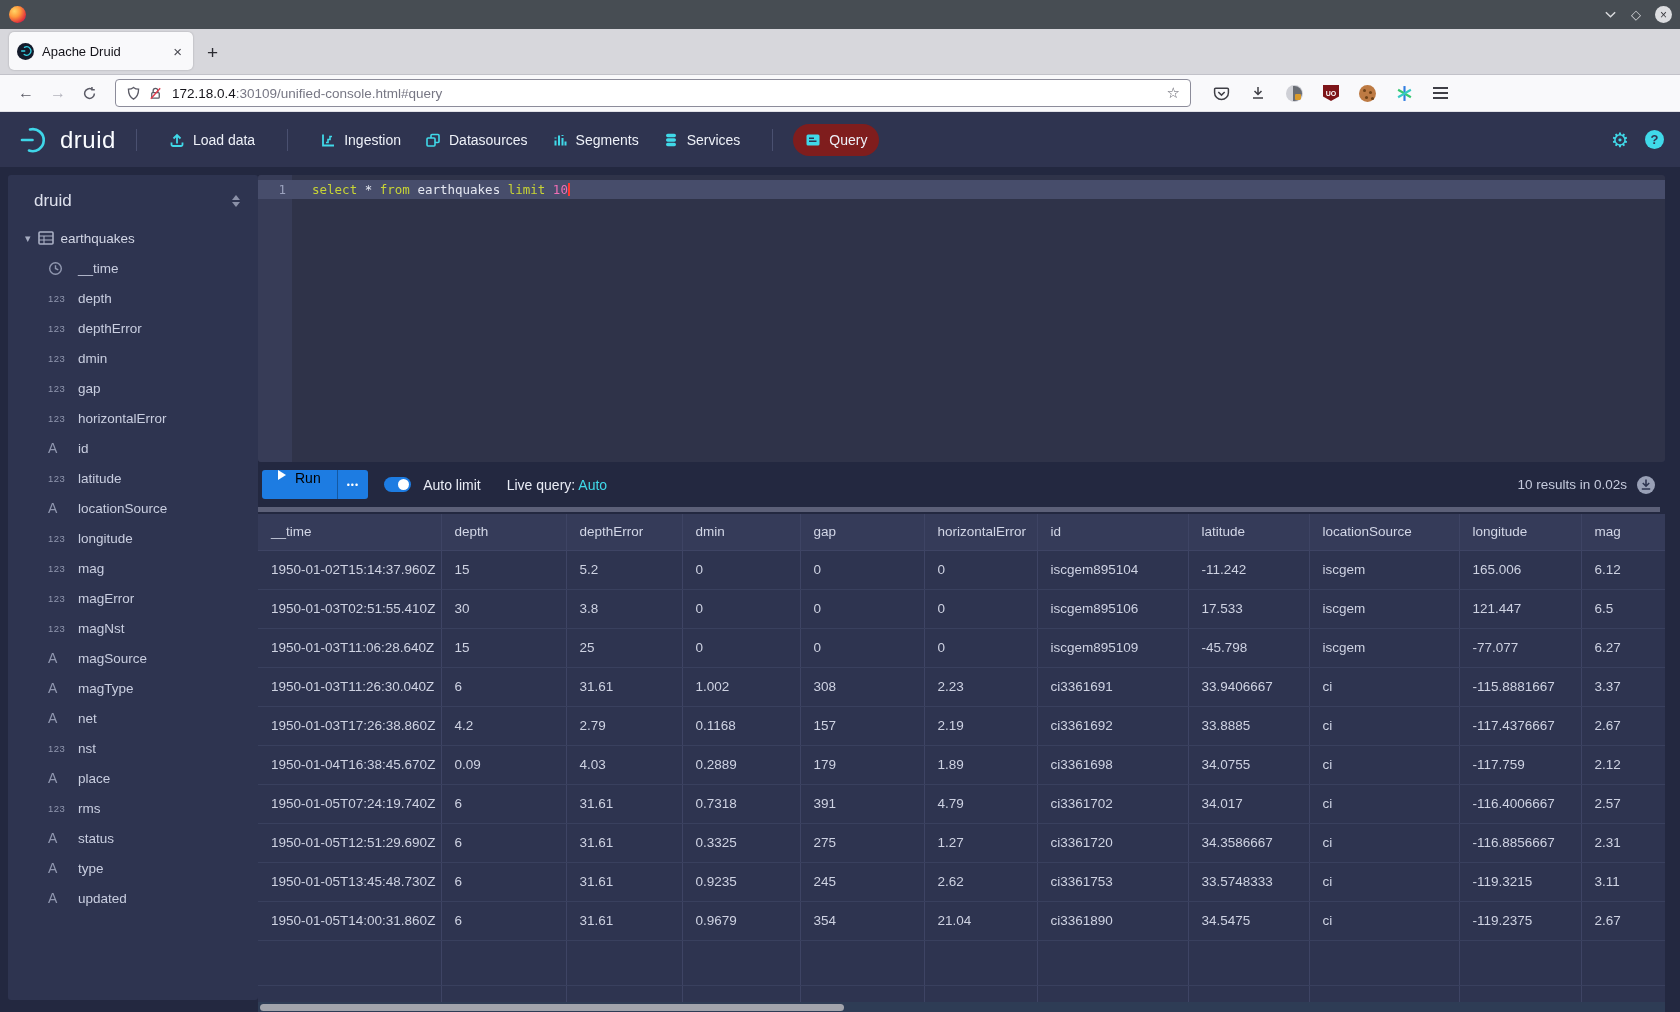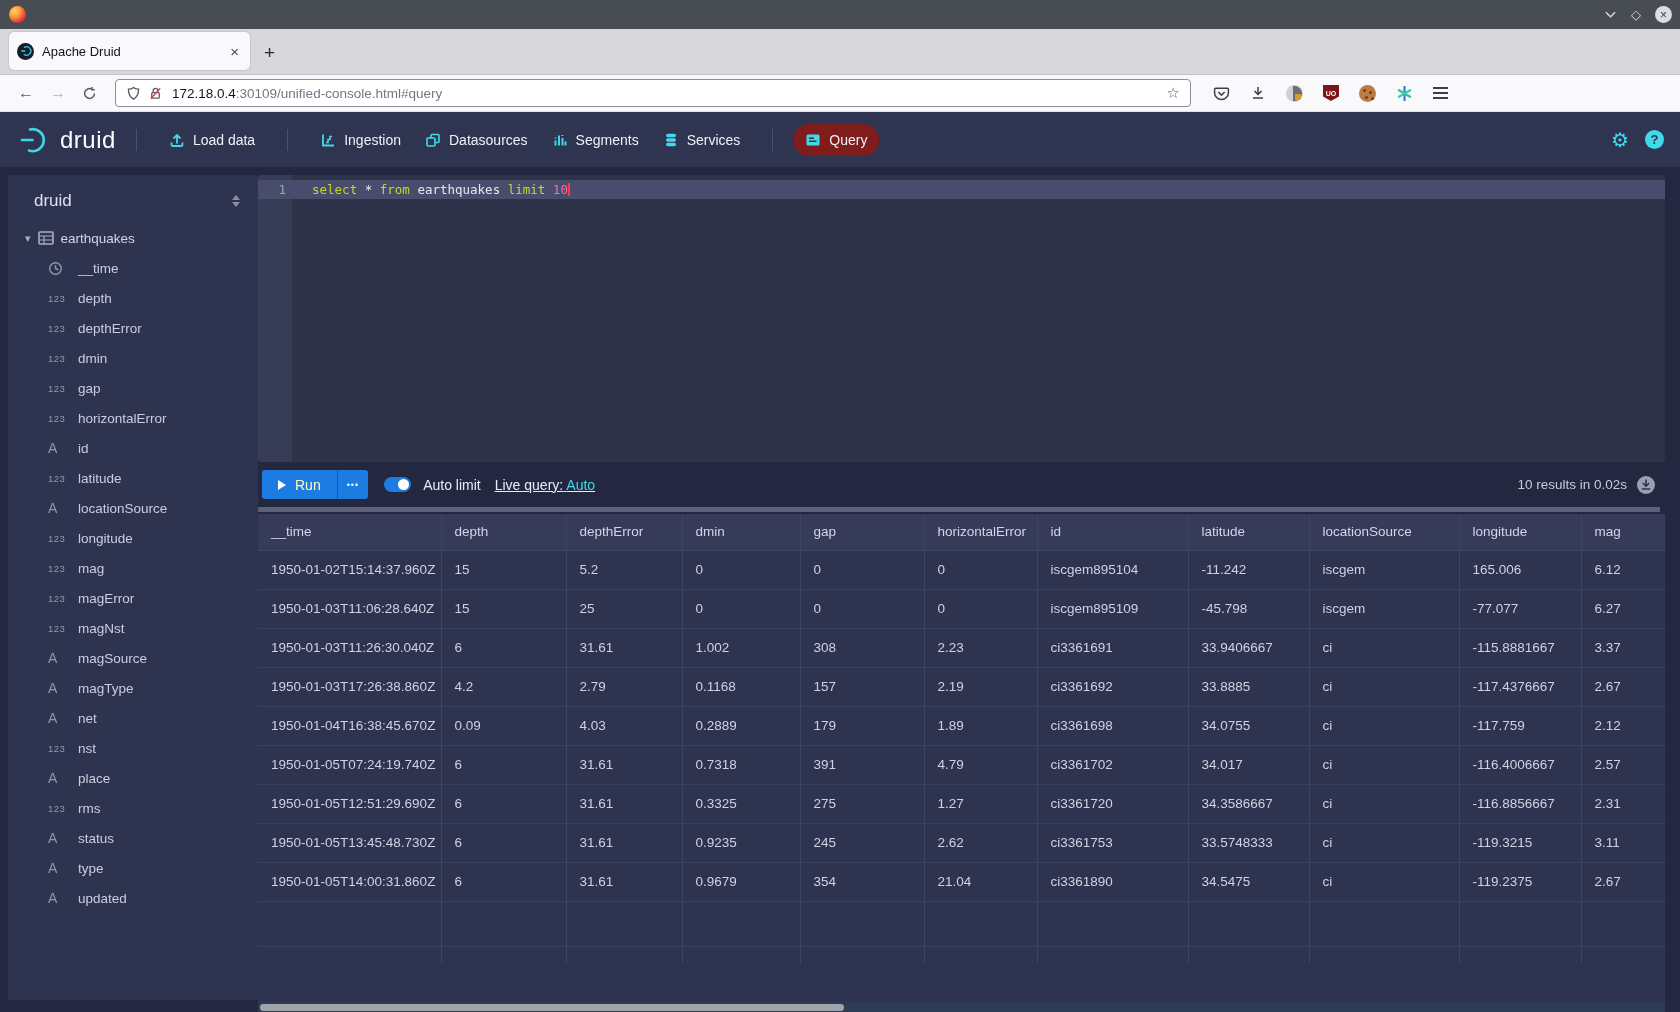--- a/index.html
+++ b/index.html
@@ -13,21 +13,21 @@
     background:radial-gradient(circle at 32% 30%, #ffd567 0%, #ff9a3c 35%, #e3383c 70%, #a5007f 100%); }
   .win-title { position:absolute; left:0; right:0; text-align:center; font-size:13px; color:#eceff1; }
   .win-btns { position:absolute; right:8px; top:0; height:29px; display:flex; align-items:center; gap:14px; }
   .win-glyph { color:#d9dadd; font-size:13px; line-height:1; }
   .win-close { width:17px; height:17px; border-radius:50%; background:#dcdde0; color:#3c3c41;
     font-size:12px; display:flex; align-items:center; justify-content:center; }
 
   
   .tabbar { position:absolute; left:0; top:29px; width:1680px; height:46px;
     background:#d7d7dc; border-bottom:1px solid #c2c2c9; display:flex; align-items:flex-end; }
-  .tab { width:241px; height:40px; margin-left:9px; background:#f9f9fb; border-radius:5px 5px 0 0;
+  .tab { width:184px; height:40px; margin-left:9px; background:#f9f9fb; border-radius:5px 5px 0 0;
     box-shadow:0 0 2px rgba(0,0,0,.25); display:flex; align-items:center; padding:0 8px;
     font-size:13px; color:#15141a; position:relative; margin-bottom:0; border-radius:5px; height:38px; margin-bottom:4px; }
   .favicon { width:17px; height:17px; border-radius:50%; background:#141b2b; display:flex;
     align-items:center; justify-content:center; flex:0 0 auto; }
   .tab-label { margin-left:8px; flex:1; white-space:nowrap; overflow:hidden; }
   .tab-close { color:#4a4a52; font-size:15px; padding:0 3px; }
   .newtab { font-size:19px; color:#2b2b31; margin-left:14px; margin-bottom:10px; }
 
   
   .toolbar { position:absolute; left:0; top:75px; width:1680px; height:37px; background:#f9f9fb;
@@ -107,32 +107,32 @@
     font-family:"DejaVu Sans Mono", monospace; font-size:12.5px; white-space:pre; }
   .tok-kw { color:#c8d435; }
   .tok-plain { color:#e4e7f1; }
   .tok-num { color:#ef6eb5; }
   .caret { display:inline-block; width:2px; height:13px; background:#ff3b30; vertical-align:-2px; }
 
   
   .runbar { position:absolute; left:258px; top:295px; width:1407px; height:45px;
     display:flex; align-items:center; }
   .runbtn-group { display:flex; margin-left:4px; border-radius:3px; overflow:hidden; height:29px; }
-  .runbtn { background:#1d7ce2; color:#fef9c3; font-size:14px; display:flex; align-items:center;
+  .runbtn { background:#1d7ce2; color:#000000; font-size:14px; display:flex; 
     padding:0 16px; gap:9px; }
   .play { width:0; height:0; border-left:8px solid #fff; border-top:5px solid transparent;
     border-bottom:5px solid transparent; }
   .runmore { background:#1d7ce2; border-left:1px solid rgba(0,0,0,.28); color:#fff;
     display:flex; align-items:center; padding:0 9px; font-size:9px; letter-spacing:1px; }
   .toggle { width:27px; height:15px; border-radius:8px; background:#1d7ce2; position:relative;
     margin-left:16px; }
   .toggle .knob { position:absolute; right:2px; top:2px; width:11px; height:11px; border-radius:50%;
     background:#fff; }
   .runlabel { color:#e9ecf5; font-size:14px; margin-left:12px;text-align:right; }
-  .livequery { color:#e9ecf5; font-size:14px; margin-left:14px;text-decoration:underline; }
+  .livequery { color:#e9ecf5; font-size:14px; margin-left:26px; }
   .livequery .auto { color:#40d9e9; }
   .results-info { margin-left:auto; color:#c6cbdd; font-size:13.5px; }
   .dl-circle { width:18px; height:18px; border-radius:50%; background:#99a0b6; margin:0 10px 0 10px;
     display:flex; align-items:center; justify-content:center; }
 
   
   .divider { position:absolute; left:258px; top:340px; width:1402px; height:5px; background:#5c6078; }
 
   
   .results { position:absolute; left:258px; top:347px; width:1407px; height:498px;
@@ -517,20 +517,33 @@
             <td>0</td>
             <td>0</td>
             <td>0</td>
             <td>iscgem895104</td>
             <td>-11.242</td>
             <td>iscgem</td>
             <td>165.006</td>
             <td>6.12</td>
           </tr>
           <tr>
+            <td>1950-01-03T02:51:55.410Z</td>
+            <td>30</td>
+            <td>3.8</td>
+            <td>0</td>
+            <td>0</td>
+            <td>0</td>
+            <td>iscgem895106</td>
+            <td>17.533</td>
+            <td>iscgem</td>
+            <td>121.447</td>
+            <td>6.5</td>
+          </tr>
+          <tr>
             <td>1950-01-03T11:06:28.640Z</td>
             <td>15</td>
             <td>25</td>
             <td>0</td>
             <td>0</td>
             <td>0</td>
             <td>iscgem895109</td>
             <td>-45.798</td>
             <td>iscgem</td>
             <td>-77.077</td>

